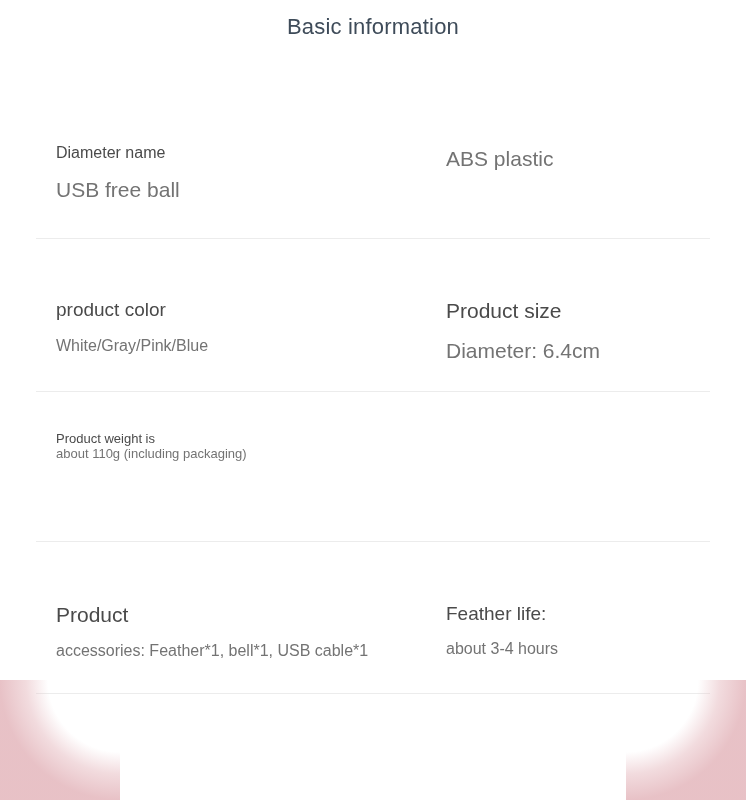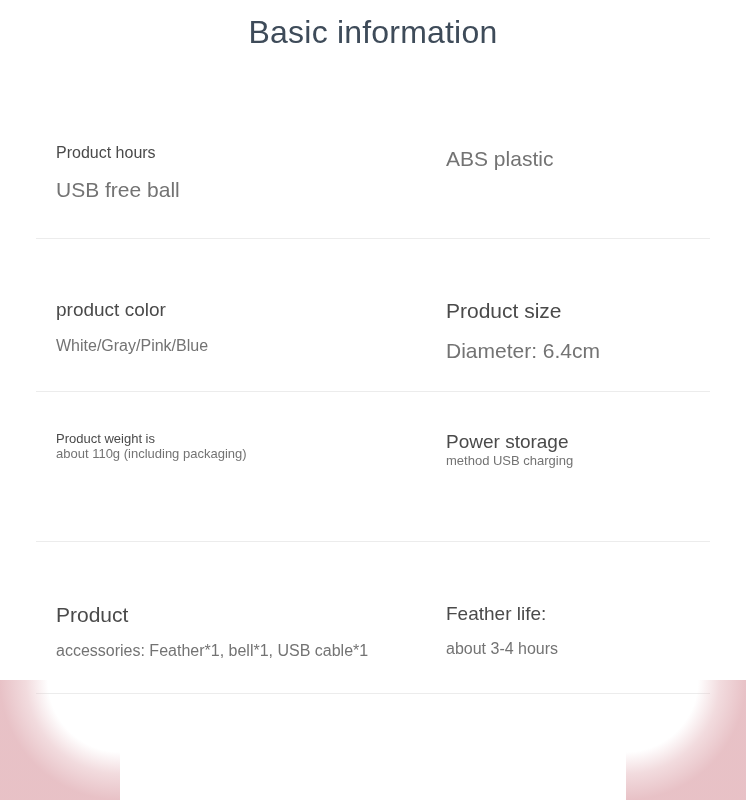--- a/index.html
+++ b/index.html
@@ -44,21 +44,21 @@
                 rgba(231,190,195,0.55) 94px,
                 rgba(226,178,184,0.80) 120px);
   }
 
   .page-title {
     position: absolute;
     top: 14px;
     left: 0;
     width: 746px;
     text-align: center;
-    font-size: 32px;
+    font-size: 22px;
     color: #3e4b59;
     letter-spacing: 0.2px;
   }
 
   .spec-table {
     position: absolute;
     top: 131px;
     left: 0;
     width: 746px;
   }
@@ -113,21 +113,21 @@
 <body>
 
 <div class="page">
 
   <div class="page-title">Basic information</div>
 
   <div class="spec-table">
 
     <div class="spec-row" id="row-0">
       <div class="spec-cell left">
-        <div class="cell-label t-md">Product hours</div>
+        <div class="cell-label t-md">Diameter name</div>
         <div class="cell-value t-xl">USB free ball</div>
       </div>
       <div class="spec-cell right">
         <div class="cell-value t-xl">ABS plastic</div>
       </div>
       <div class="divider" style="top:107px"></div>
     </div>
 
     <div class="spec-row" id="row-1">
       <div class="spec-cell left">
@@ -139,24 +139,20 @@
         <div class="cell-value t-xl">Diameter: 6.4cm</div>
       </div>
       <div class="divider" style="top:152px"></div>
     </div>
 
     <div class="spec-row" id="row-2">
       <div class="spec-cell left">
         <div class="cell-label t-sm">Product weight is</div>
         <div class="cell-value t-sm">about 110g (including packaging)</div>
       </div>
-      <div class="spec-cell right">
-        <div class="cell-label t-lg">Power storage</div>
-        <div class="cell-value t-sm">method USB charging</div>
-      </div>
       <div class="divider" style="top:150px"></div>
     </div>
 
     <div class="spec-row" id="row-3">
       <div class="spec-cell left">
         <div class="cell-label t-xl">Product</div>
         <div class="cell-value t-md">accessories: Feather*1, bell*1, USB cable*1</div>
       </div>
       <div class="spec-cell right">
         <div class="cell-label t-lg">Feather life:</div>

